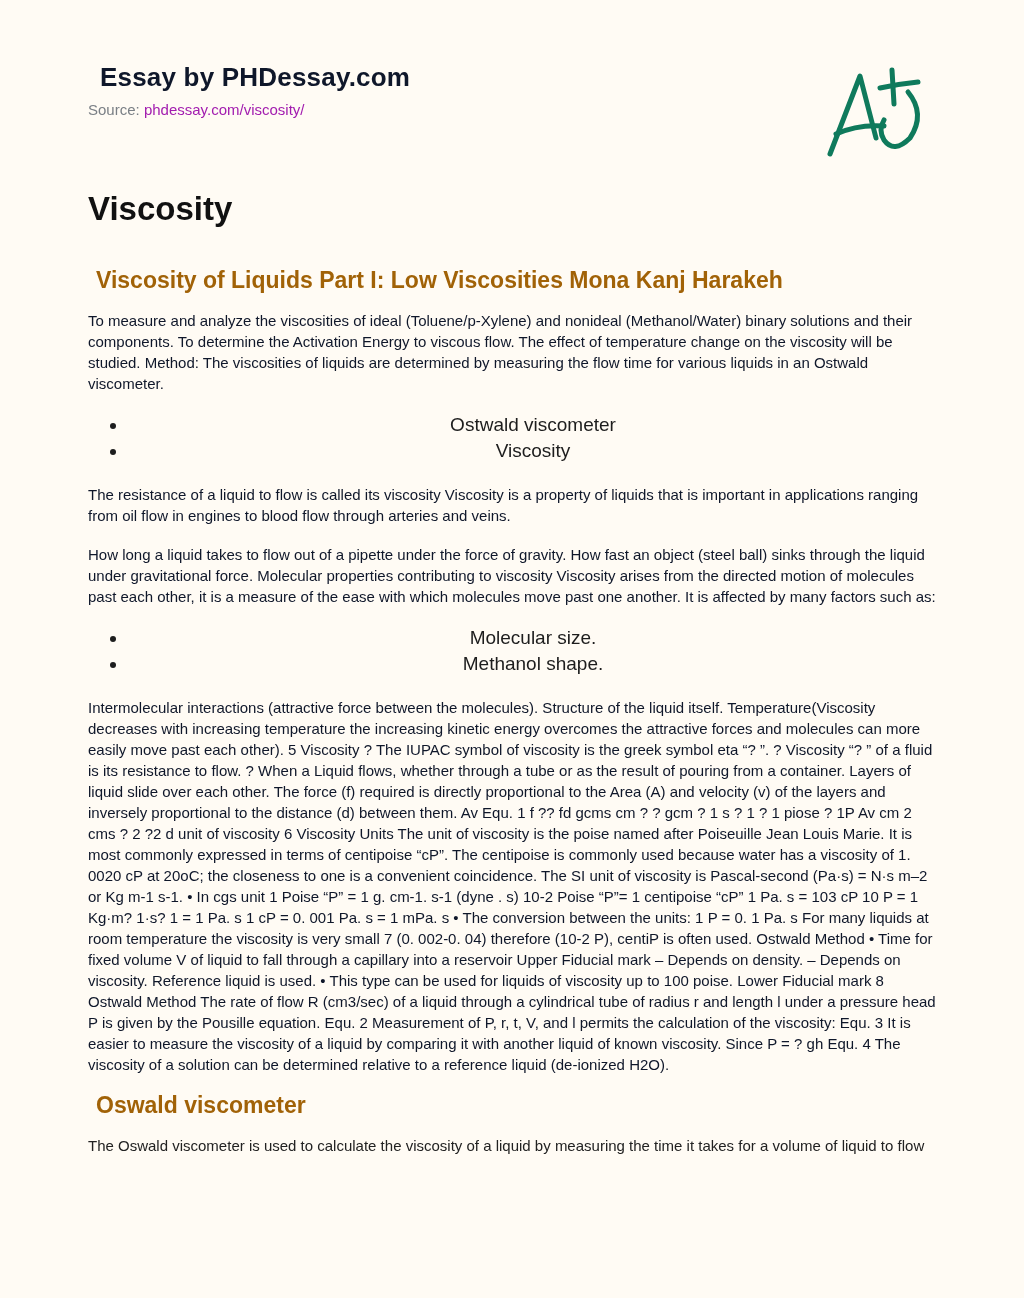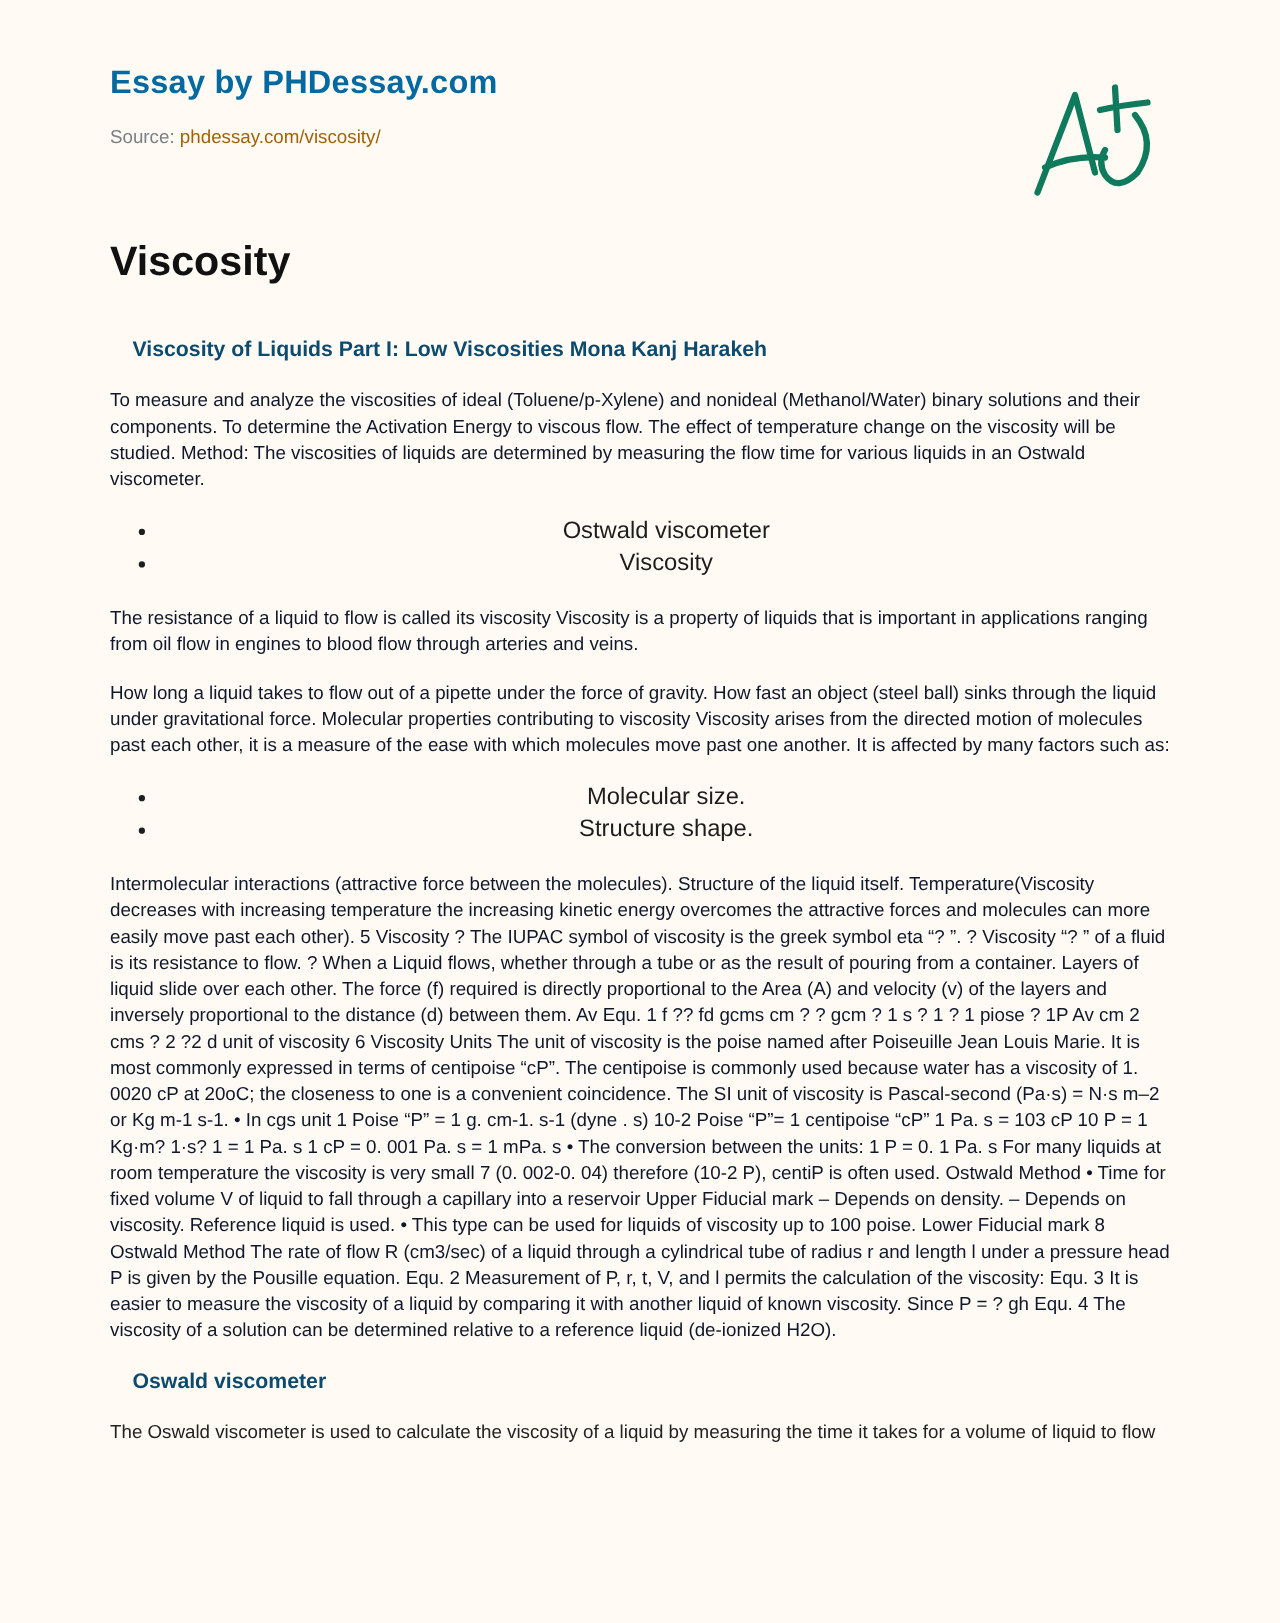--- a/index.html
+++ b/index.html
@@ -20,33 +20,33 @@
     left: 88px;
     top: 0;
     width: 850px;
   }
   .brand-title {
     position: absolute;
     top: 50px;
     left: 0;
     font-size: 26px;
     font-weight: bold;
-    color: #0369a1;
+    color: #0f172a;
     letter-spacing: 0.2px;
-    margin: 0;
+    margin: 12px;
   }
   .source-line {
     position: absolute;
     top: 101px;
     left: 0;
     font-size: 15px;
     color: #7a7f85;
   }
   .source-line a {
-    color: #a16207;
+    color: #a21caf;
     text-decoration: none;
   }
   .logo {
     position: absolute;
     left: 822px;
     top: 62px;
     width: 110px;
     height: 100px;
   }
   .doc-title {
@@ -58,24 +58,24 @@
     font-weight: bold;
     color: #111;
   }
   .content {
     position: absolute;
     top: 268px;
     left: 0;
     width: 850px;
   }
   h2 {
-    font-size: 17px;
+    font-size: 23px;
     font-weight: bold;
-    color: #0c4a6e;
-    margin: 0 0 18px 18px;
+    color: #a16207;
+    margin: 0 0 18px 8px;
     line-height: 24px;
   }
   p {
     font-size: 15px;
     line-height: 21px;
     margin: 0 0 18px 0;
     color: #0f172a;
   }
   ul {
     margin: 0 0 20px 0;
@@ -116,21 +116,21 @@
         <li>Ostwald viscometer</li>
         <li>Viscosity</li>
       </ul>
       <p>The resistance of a liquid to flow is called its viscosity Viscosity is a property of liquids that is important in applications ranging from oil flow in engines to blood flow through arteries and veins.</p>
     </section>
 
     <section>
       <p>How long a liquid takes to flow out of a pipette under the force of gravity. How fast an object (steel ball) sinks through the liquid under gravitational force. Molecular properties contributing to viscosity Viscosity arises from the directed motion of molecules past each other, it is a measure of the ease with which molecules move past one another. It is affected by many factors such as:</p>
       <ul>
         <li>Molecular size.</li>
-        <li>Structure shape.</li>
+        <li>Methanol shape.</li>
       </ul>
       <p>Intermolecular interactions (attractive force between the molecules). Structure of the liquid itself. Temperature(Viscosity decreases with increasing temperature the increasing kinetic energy overcomes the attractive forces and molecules can more easily move past each other). 5 Viscosity ? The IUPAC symbol of viscosity is the greek symbol eta “? ”. ? Viscosity “? ” of a fluid is its resistance to flow. ? When a Liquid flows, whether through a tube or as the result of pouring from a container. Layers of liquid slide over each other. The force (f) required is directly proportional to the Area (A) and velocity (v) of the layers and inversely proportional to the distance (d) between them. Av Equ. 1 f ?? fd gcms cm ? ? gcm ? 1 s ? 1 ? 1 piose ? 1P Av cm 2 cms ? 2 ?2 d unit of viscosity 6 Viscosity Units The unit of viscosity is the poise named after Poiseuille Jean Louis Marie. It is most commonly expressed in terms of centipoise “cP”. The centipoise is commonly used because water has a viscosity of 1. 0020 cP at 20oC; the closeness to one is a convenient coincidence. The SI unit of viscosity is Pascal-second (Pa·s) = N·s m–2 or Kg m-1 s-1. • In cgs unit 1 Poise “P” = 1 g. cm-1. s-1 (dyne . s) 10-2 Poise “P”= 1 centipoise “cP” 1 Pa. s = 103 cP 10 P = 1 Kg·m? 1·s? 1 = 1 Pa. s 1 cP = 0. 001 Pa. s = 1 mPa. s • The conversion between the units: 1 P = 0. 1 Pa. s For many liquids at room temperature the viscosity is very small 7 (0. 002-0. 04) therefore (10-2 P), centiP is often used. Ostwald Method • Time for fixed volume V of liquid to fall through a capillary into a reservoir Upper Fiducial mark – Depends on density. – Depends on viscosity. Reference liquid is used. • This type can be used for liquids of viscosity up to 100 poise. Lower Fiducial mark 8 Ostwald Method The rate of flow R (cm3/sec) of a liquid through a cylindrical tube of radius r and length l under a pressure head P is given by the Pousille equation. Equ. 2 Measurement of P, r, t, V, and l permits the calculation of the viscosity: Equ. 3 It is easier to measure the viscosity of a liquid by comparing it with another liquid of known viscosity. Since P = ? gh Equ. 4 The viscosity of a solution can be determined relative to a reference liquid (de-ionized H2O).</p>
     </section>
 
     <section>
       <h2>Oswald viscometer</h2>
       <div class="cut-line">The Oswald viscometer is used to calculate the viscosity of a liquid by measuring the time it takes for a volume of liquid to flow</div>
     </section>
 
   </div>

